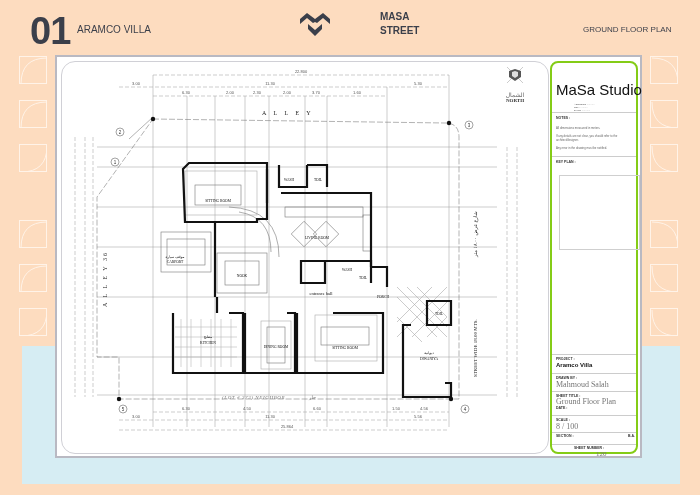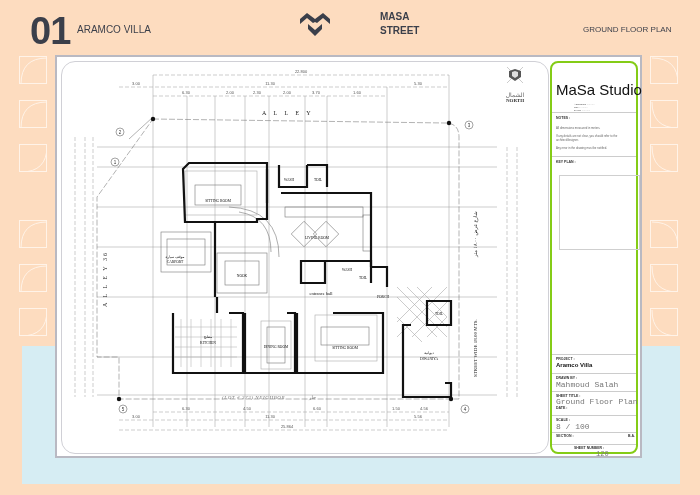--- a/index.html
+++ b/index.html
@@ -15,21 +15,21 @@
   .sheet{position:absolute;left:55px;top:55px;width:587px;height:403px;background:#fff;border:2px solid #b9b9c2;box-sizing:border-box;}
   .drawing-frame{position:absolute;left:4px;top:4px;width:486px;height:391px;border:1px solid #d0d0d6;border-radius:14px;}
   .plan{position:absolute;left:0;top:0;}
   .tb{position:absolute;left:493px;top:4px;width:88px;height:393px;border:2px solid #84cc16;border-radius:8px;box-sizing:border-box;font-size:4px;color:#444;}
   .tb-studio{position:absolute;left:4px;top:18px;font-size:15px;color:#111;white-space:nowrap;}
   .tb-contact{position:absolute;left:22px;top:40px;width:50px;font-size:2.5px;line-height:3px;color:#555;}
   .tb-line{position:absolute;left:0;right:0;border-top:1px solid #ccc;}
   .tb-label{position:absolute;left:4px;font-size:3.5px;font-weight:bold;color:#333;}
   .tb-small{position:absolute;left:4px;font-size:2.8px;color:#666;width:70px;}
   .tb-keyplan-box{position:absolute;left:7px;top:112px;width:79px;height:73px;border:1px solid #cfcfcf;}
-  .tb-val{position:absolute;left:4px;font-family:Liberation Mono, monospace;color:#777;font-size:8px;white-space:nowrap;}
+  .tb-val{position:absolute;left:4px;font-family:Liberation Serif, serif;color:#777;font-size:8px;white-space:nowrap;}
   .tb-val.bold{font-family:"Liberation Sans",sans-serif;font-weight:bold;color:#111;font-size:6px;}
   .north{position:absolute;left:438px;top:8px;width:40px;text-align:center;}
   .north-ar{font-size:6px;color:#666;margin-top:2px;}
   .north-en{font-size:5px;color:#333;font-family:"Liberation Serif",serif;font-weight:bold;}
 </style>
 </head>
 <body>
 
 <div class="blue-band"></div>
 

